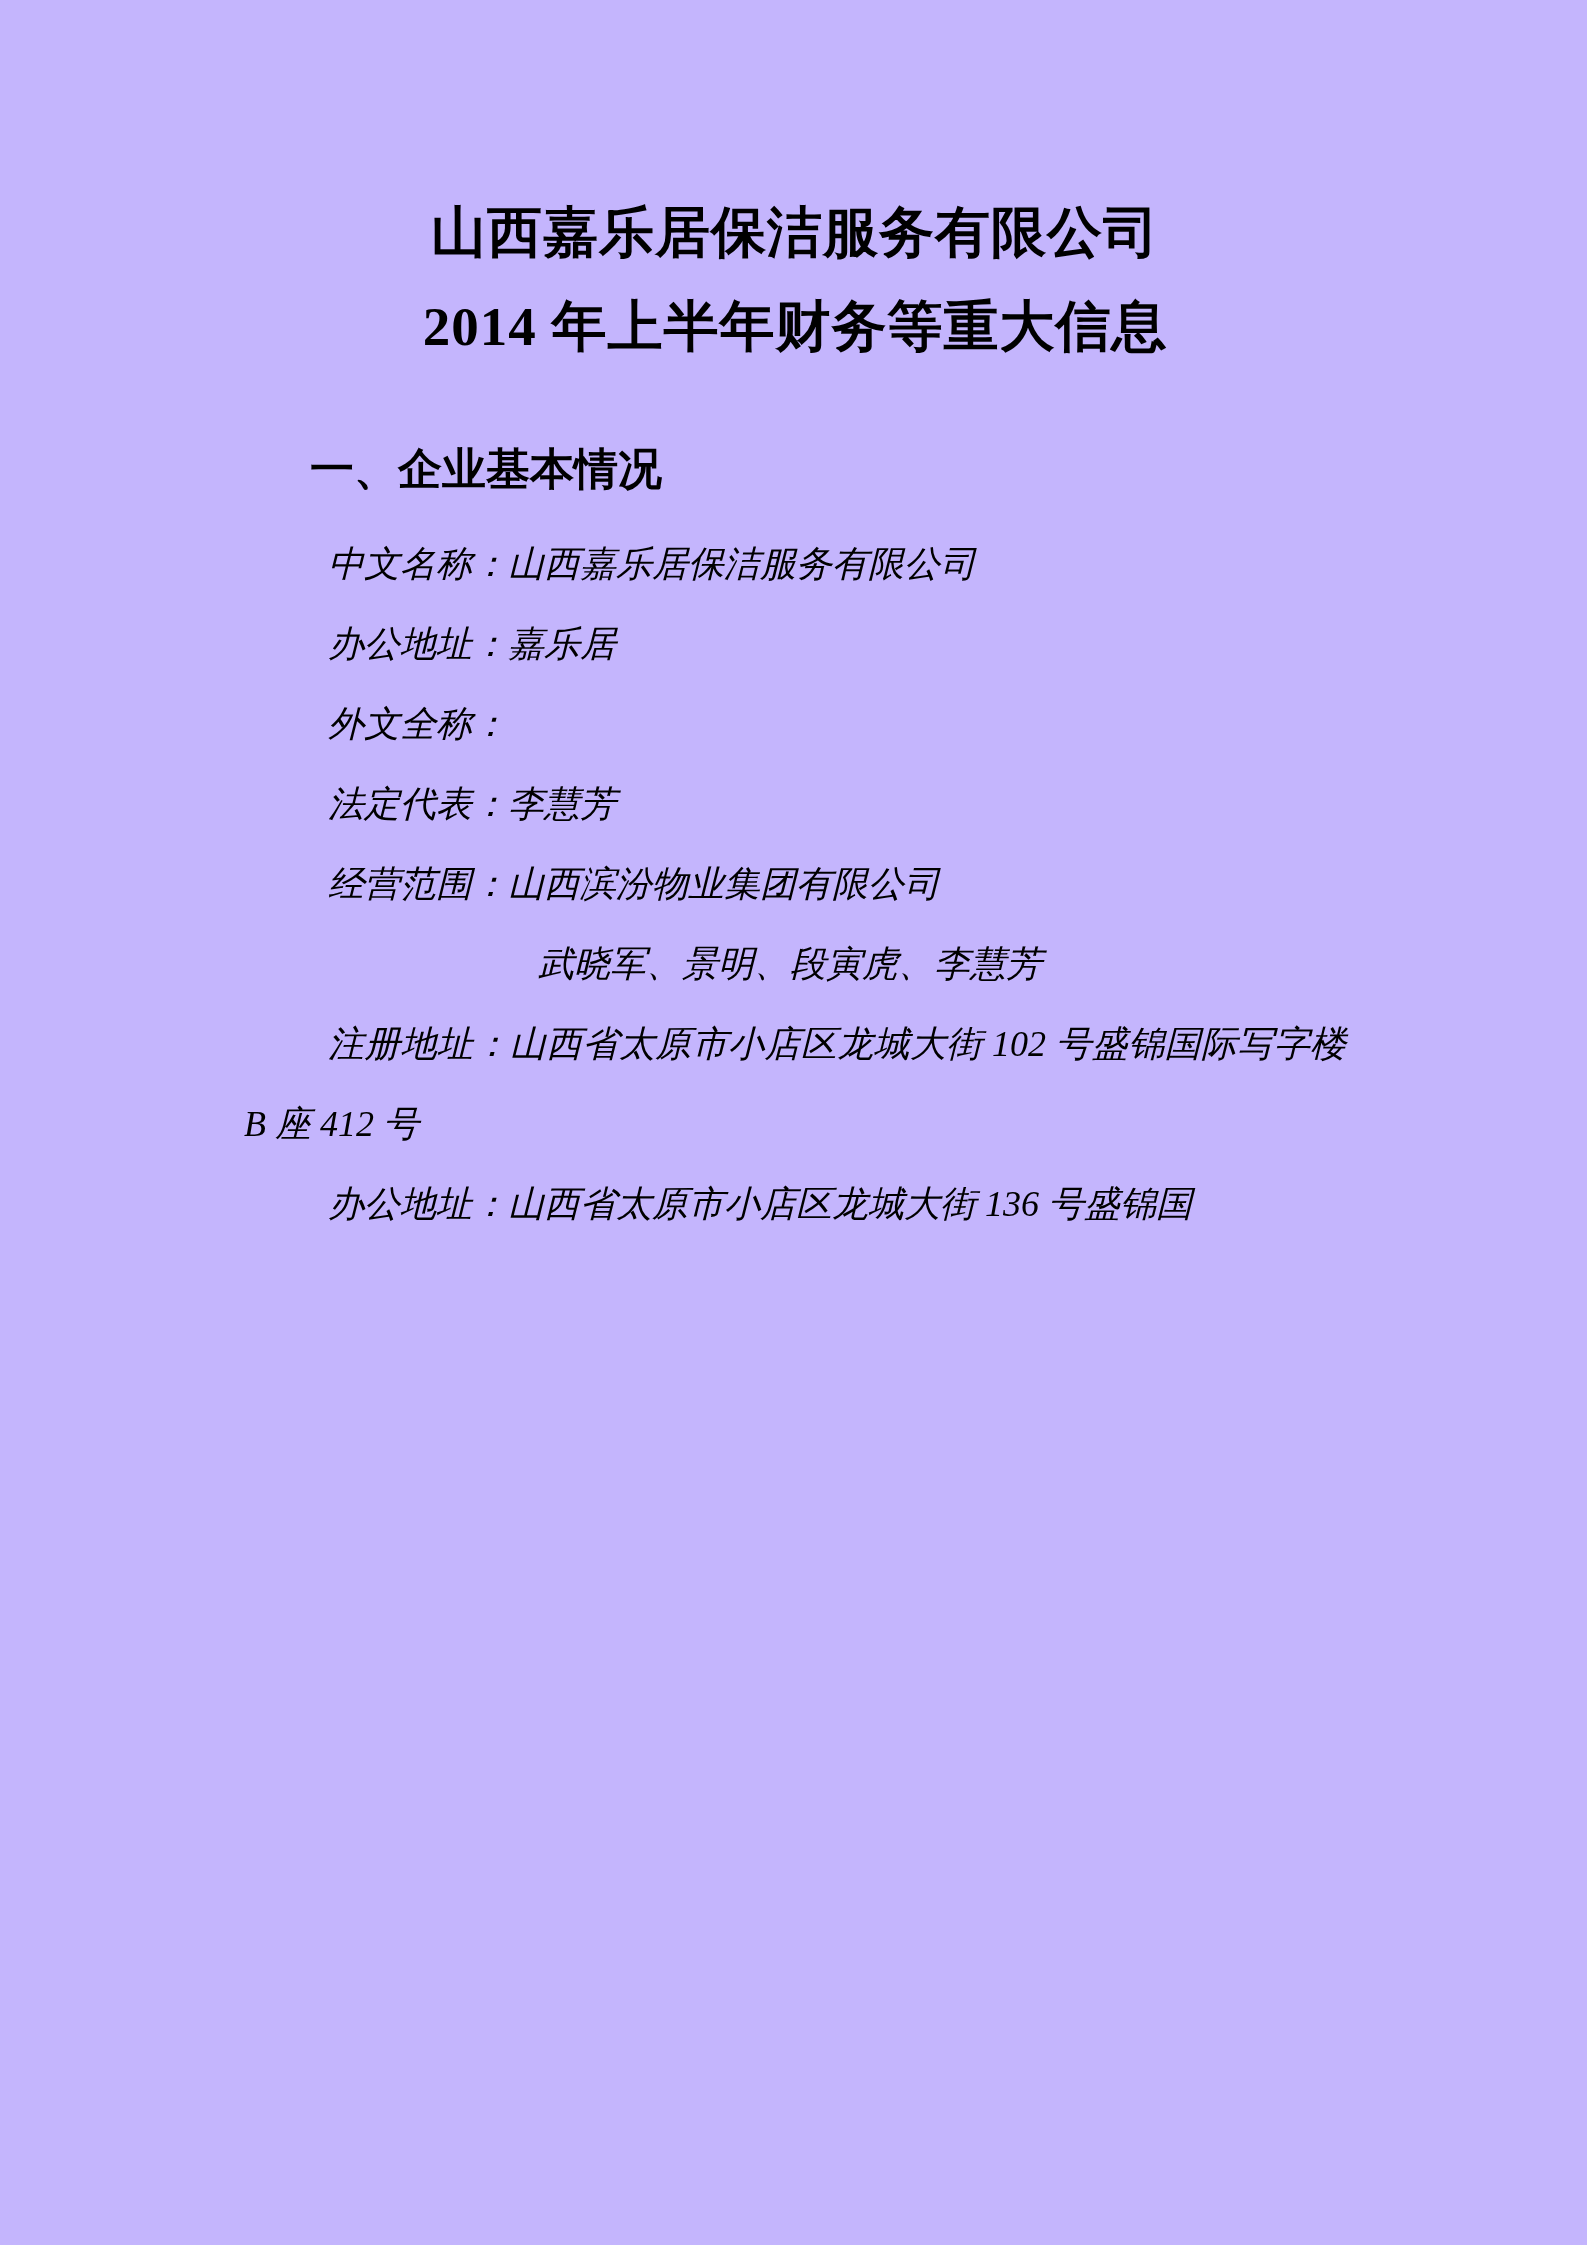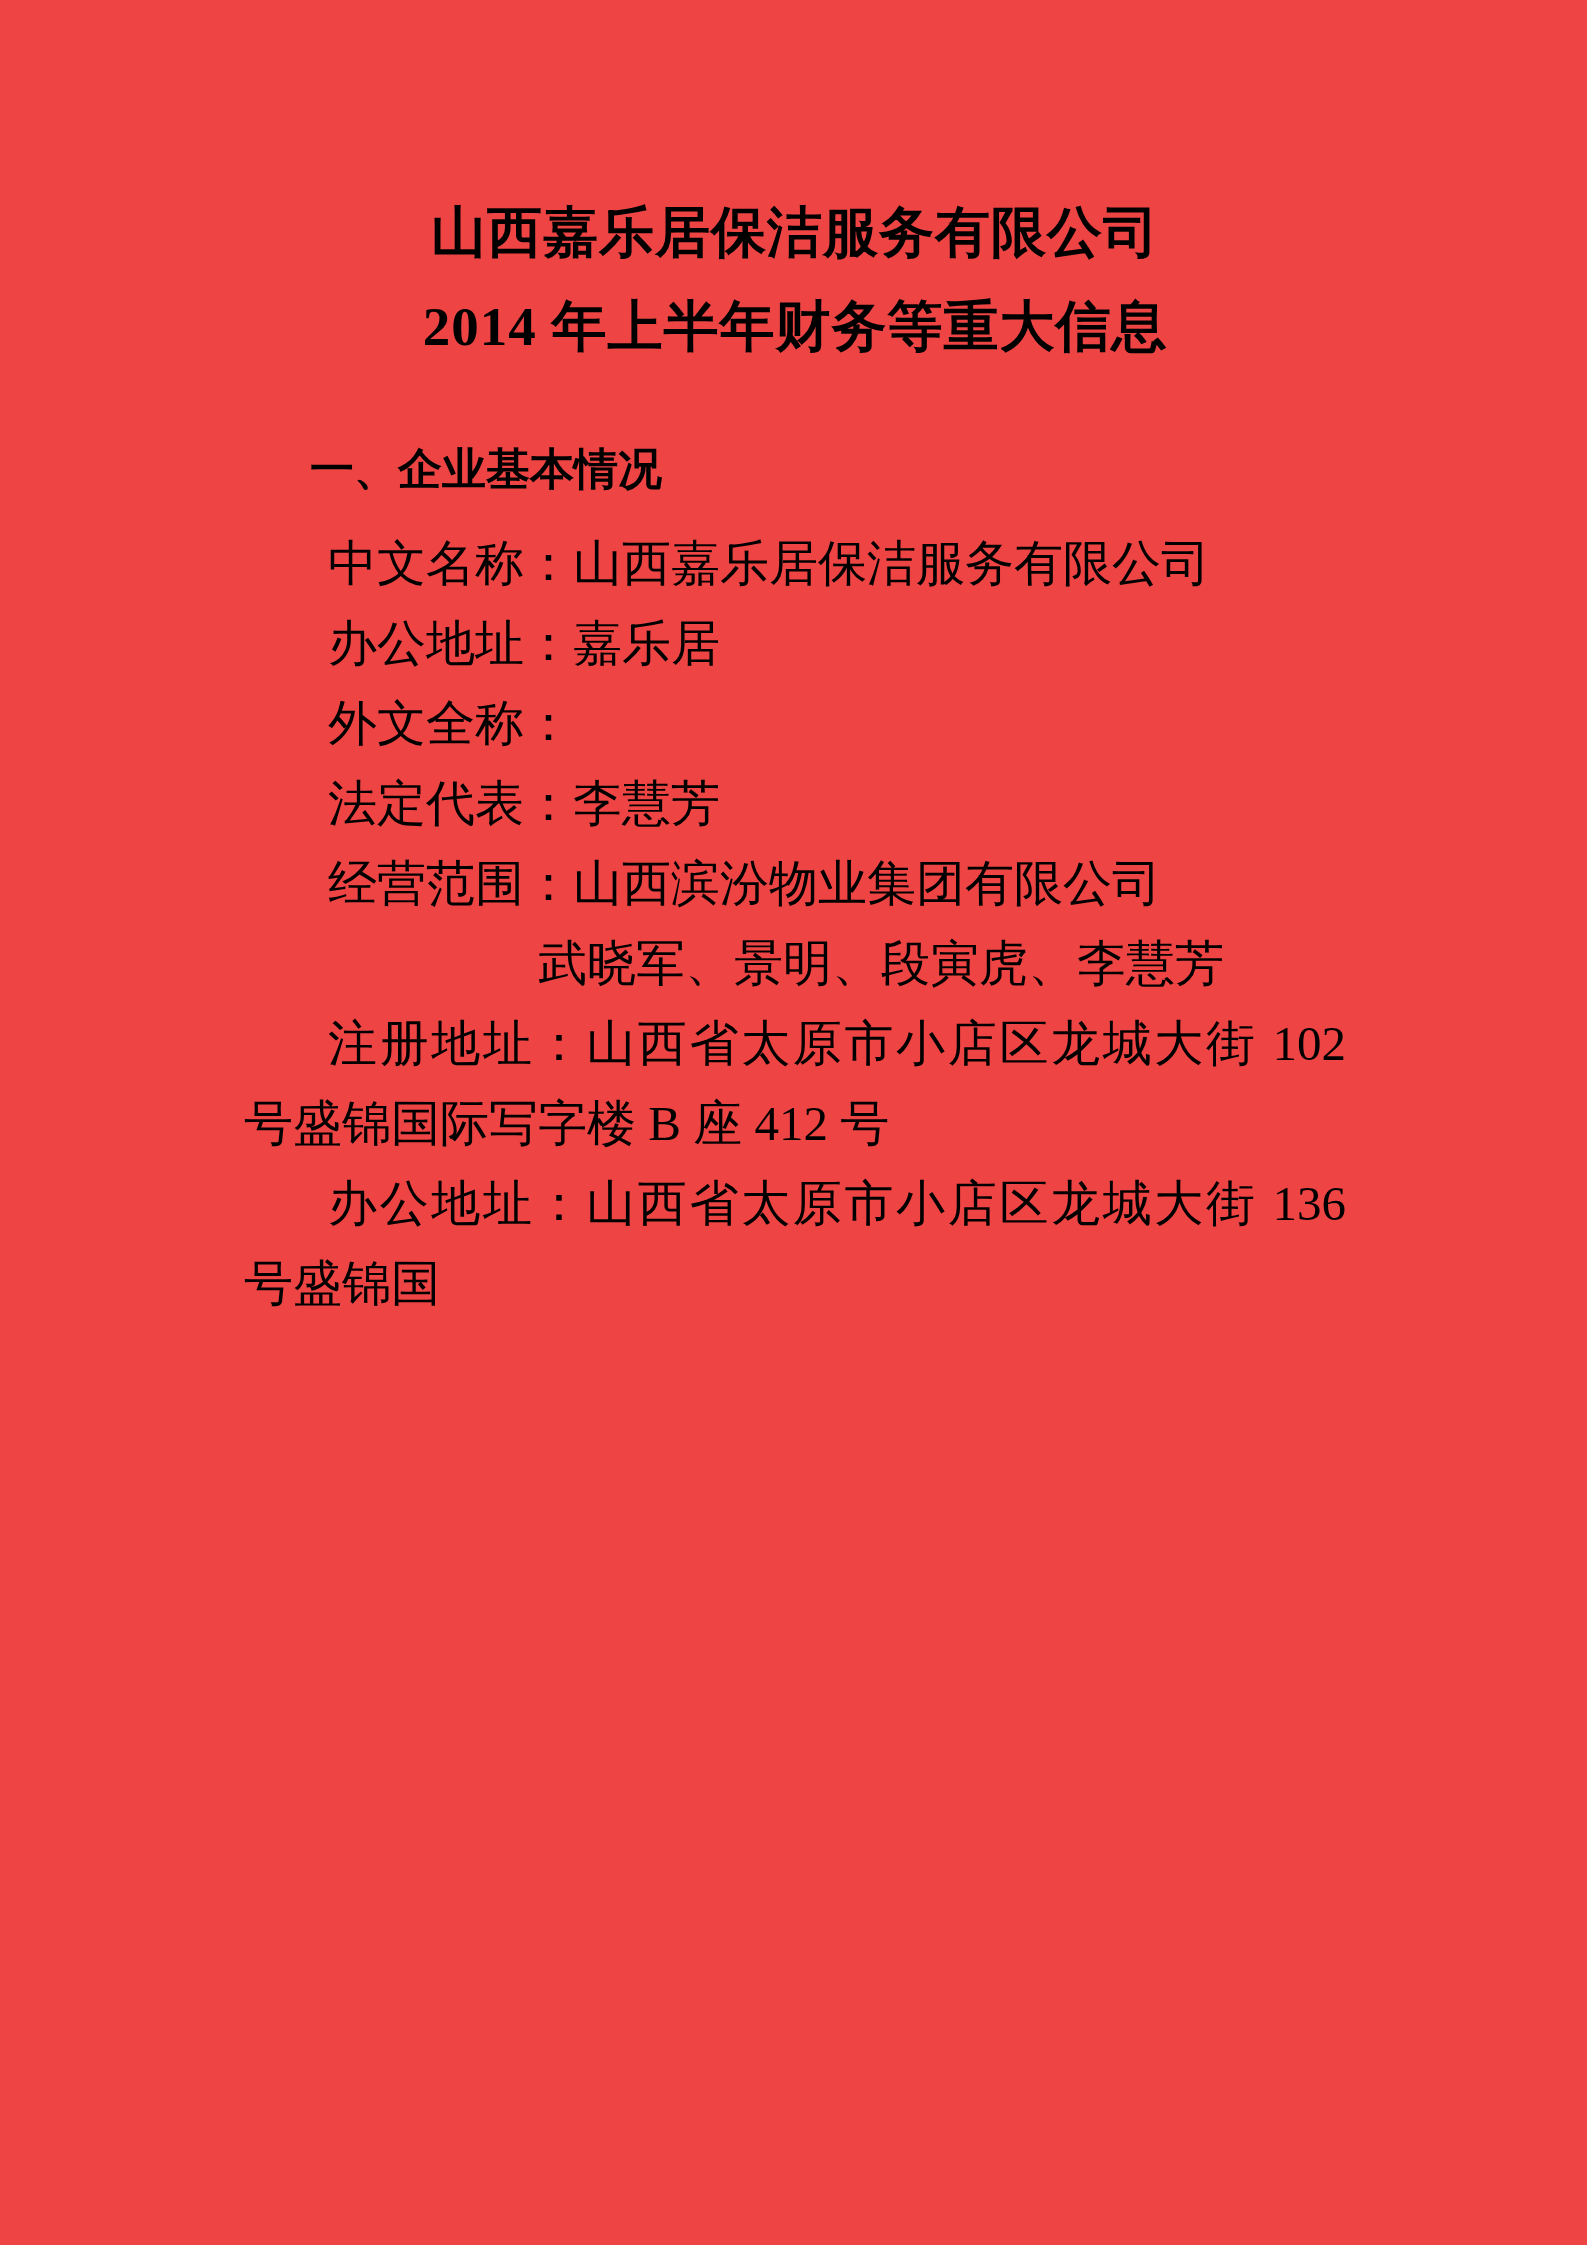--- a/index.html
+++ b/index.html
@@ -5,21 +5,21 @@
   html, body {
     margin: 0;
     padding: 0;
     background: #ffffff;
   }
   .page {
     position: relative;
     width: 1587px;
     height: 2245px;
     margin: 0 auto;
-    background: #ef4444;
+    background: #c4b5fd;
     overflow: hidden;
     box-sizing: border-box;
     padding: 0 241px 0 244px;
     color: #000000;
     font-family: "Liberation Serif", serif;
   }
   .doc-title {
     margin-top: 186px;
     text-align: center;
     font-weight: 700;
@@ -31,23 +31,24 @@
   .section-heading {
     margin-top: 64px;
     padding-left: 66px;
     font-family: "Liberation Sans", sans-serif;
     font-weight: 700;
     font-size: 44px;
     line-height: 62px;
   }
   .doc-body {
     margin-top: 24px;
-    font-size: 49px;
+    font-size: 36px;
     line-height: 80px;
     text-align: justify;
+    font-style: italic;
   }
   .doc-body p {
     margin: 0;
     padding: 0;
   }
   .doc-body p.indent {
     text-indent: 84px;
   }
   .doc-body p.deep-indent {
     padding-left: 294px;

